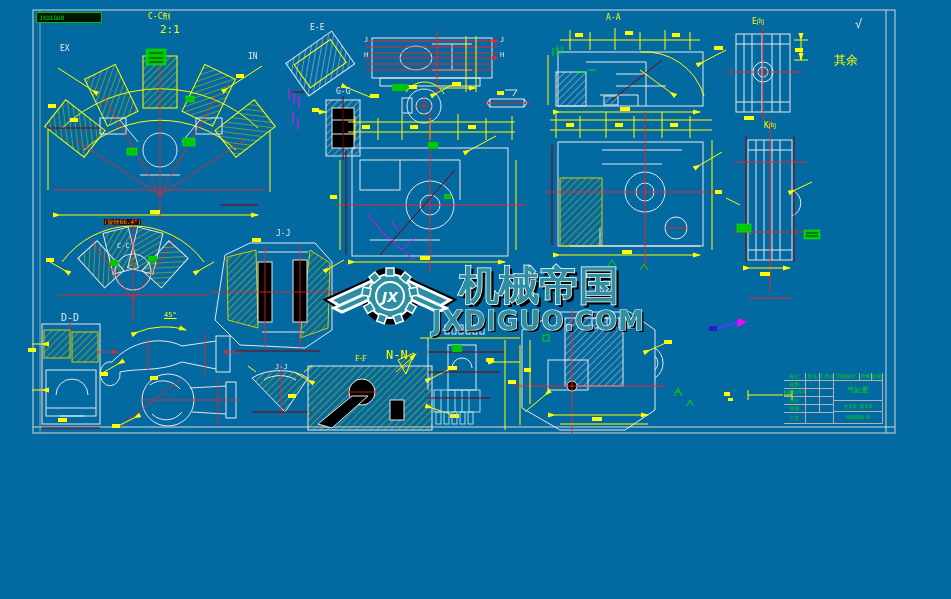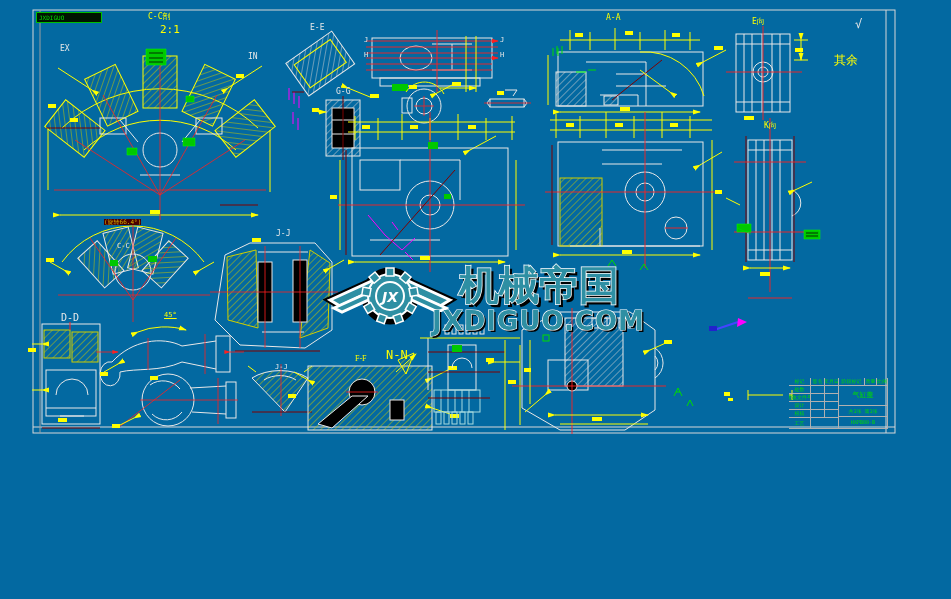--- a/index.html
+++ b/index.html
@@ -3,21 +3,21 @@
 <meta charset="utf-8">
 <style>
   html,body{margin:0;padding:0;background:#000;}
   #canvas{position:relative;width:951px;height:599px;background:#0369a1;overflow:hidden;
           font-family:"DejaVu Sans Mono",monospace;}
   .lbl{position:absolute;color:#E8E8E8;font-size:8px;line-height:1;white-space:nowrap;z-index:5;}
   .y{color:#FFFF00}
   .note{background:#4a0000;color:#d8b400;}
   svg{position:absolute;left:0;top:0;}
   
-  .tb{position:absolute;left:783px;top:372px;width:101px;height:53px;border:6px solid #0369a1;
+  .tb{position:absolute;left:783px;top:372px;width:101px;height:53px;border:1px solid #0369a1;
       box-sizing:border-box;color:#00DD00;font-size:5px;line-height:1;z-index:4;}
   .tb .cell{position:absolute;border-right:1px solid #B0B0B0;border-bottom:1px solid #B0B0B0;
       box-sizing:border-box;overflow:hidden;display:flex;align-items:center;justify-content:center;
       white-space:nowrap;}
   
   .stamp{position:absolute;left:36px;top:12px;width:66px;height:11px;border:1px solid #00C000;
       color:#00E000;font-size:6px;line-height:10px;padding-left:2px;box-sizing:border-box;
       background:#001400;z-index:6;overflow:hidden;}
   
   .wm{position:absolute;left:322px;top:252px;width:330px;height:86px;z-index:8;}

